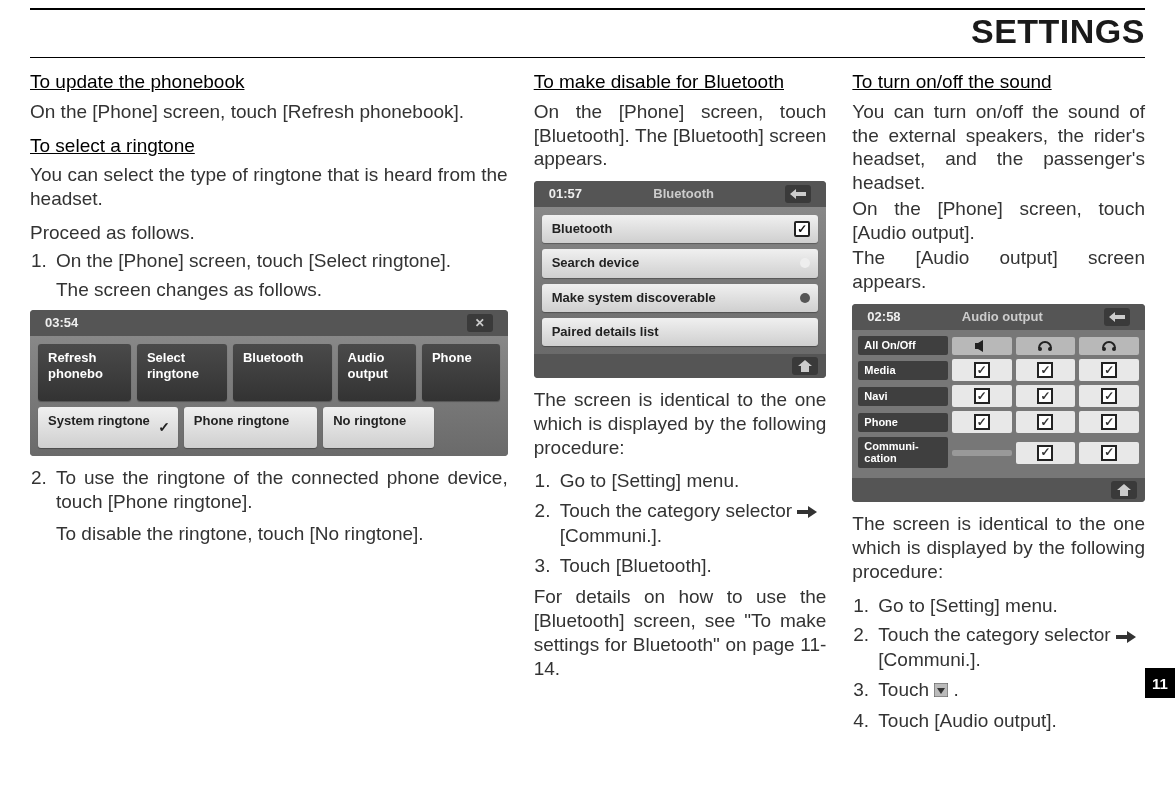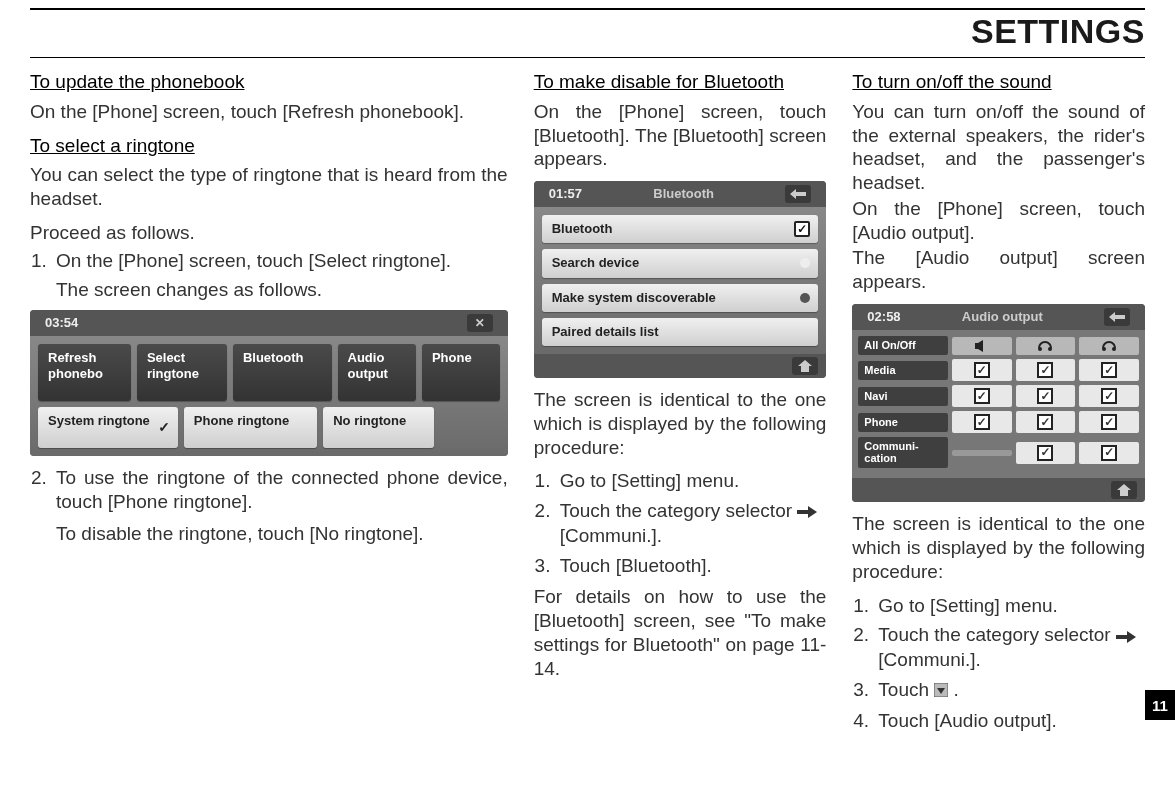--- a/index.html
+++ b/index.html
@@ -154,21 +154,21 @@
   }
   .ao-cell .box {
     width: 16px; height: 16px; border: 2px solid #222; background: #fff;
     display: flex; align-items: center; justify-content: center;
     font-size: 12px; font-weight: 900;
   }
   .ao-cell.hdr { background: #b8b8b8; }
   
   .side-tab {
     position: absolute;
-    right: 0; top: 690px;
+    right: 0; top: 668px;
     width: 30px; height: 30px;
     background: #000; color: #fff;
     display: flex; align-items: center; justify-content: center;
     font-size: 15px; font-weight: 700;
   }
 </style>
 </head>
 <body>
 
 <div class="page">

